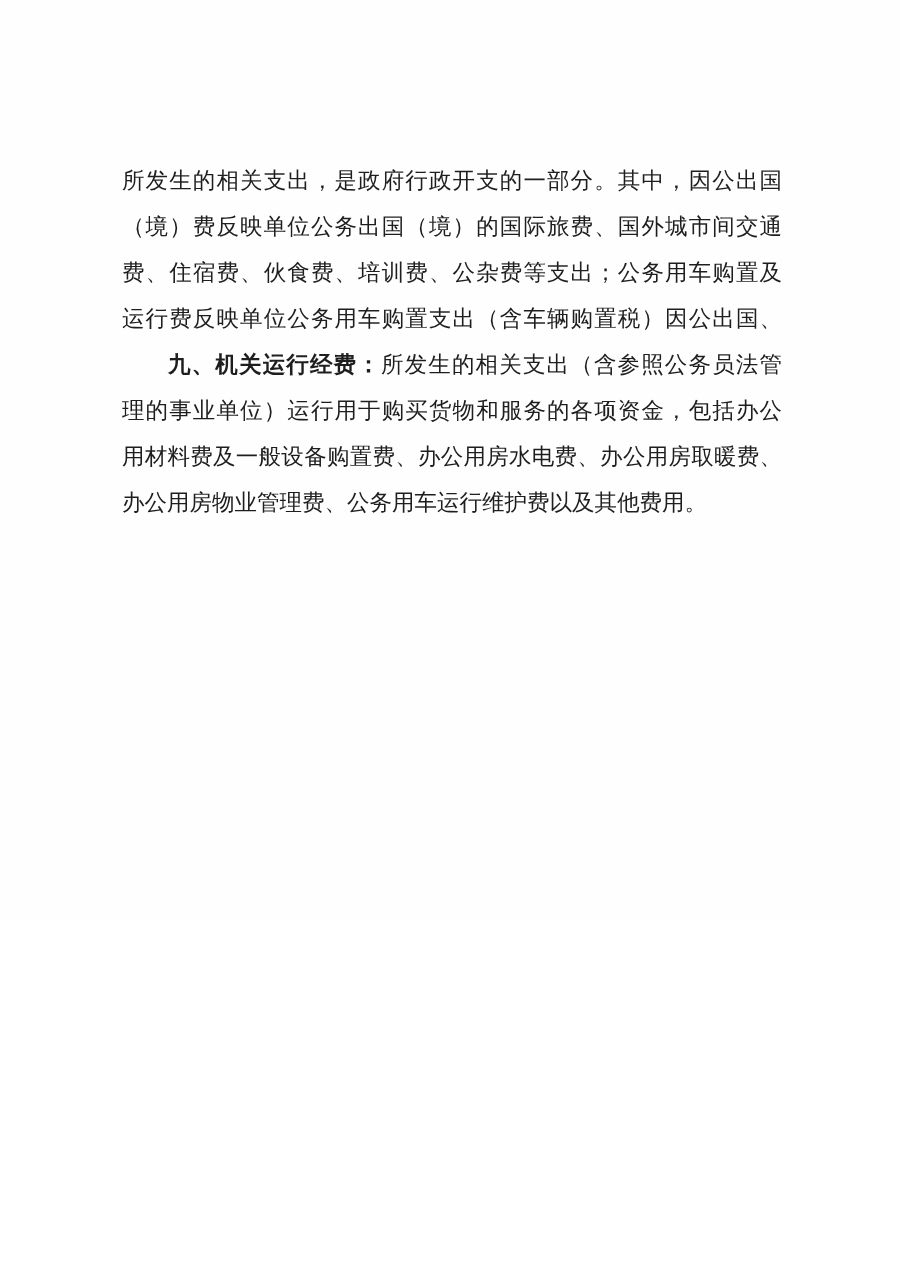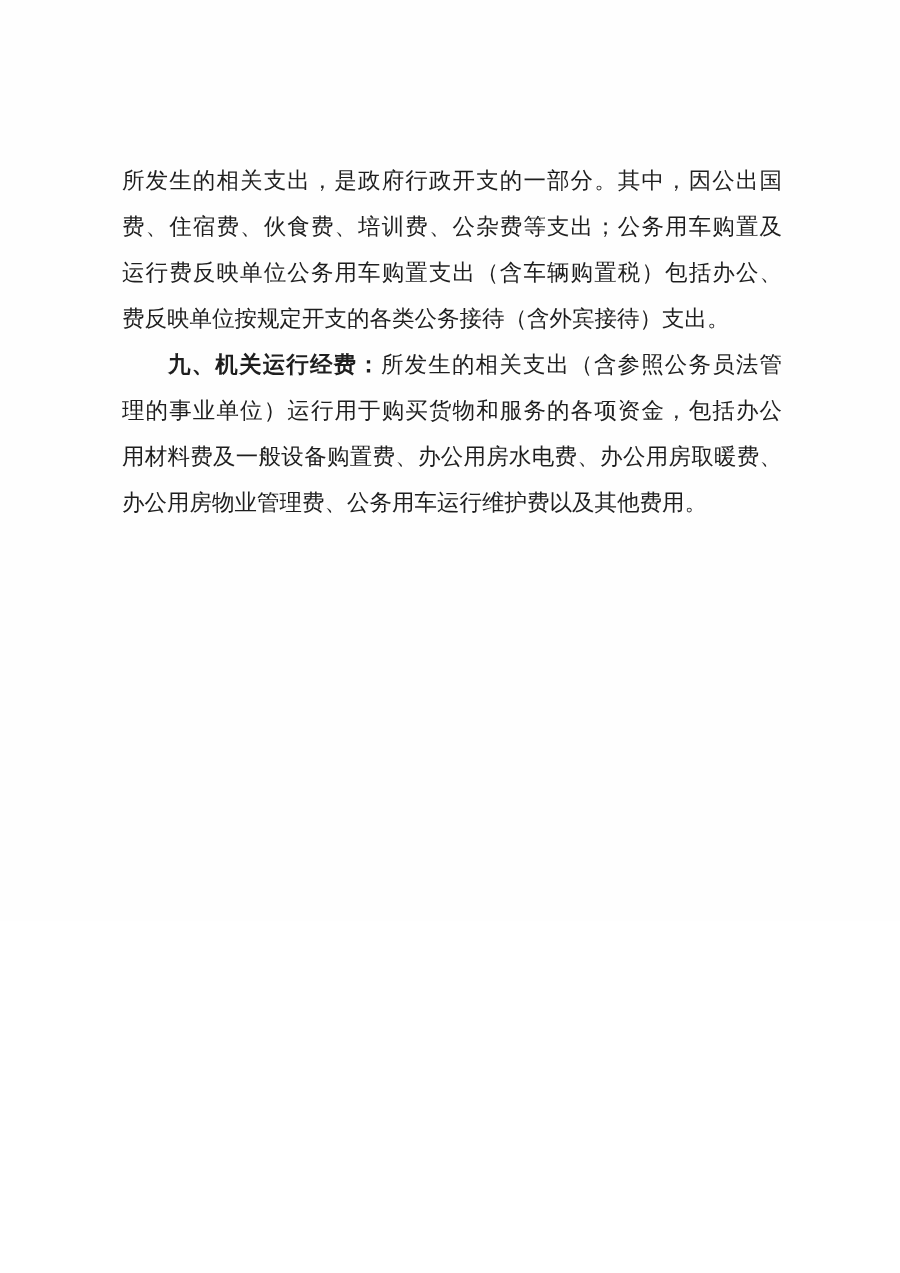--- a/index.html
+++ b/index.html
@@ -66,23 +66,23 @@
   }
 </style>
 </head>
 <body>
 
 <div class="page">
 
   <div class="text-block">
 
     <p class="line">所发生的相关支出，是政府行政开支的一部分。其中，因公出国</p>
+    <p class="line">（境）费反映单位公务出国（境）的国际旅费、国外城市间交通</p>
     <p class="line">费、住宿费、伙食费、培训费、公杂费等支出；公务用车购置及</p>
-    <p class="line">运行费反映单位公务用车购置支出（含车辆购置税）包括办公、</p>
-    <p class="line para-end">费反映单位按规定开支的各类公务接待（含外宾接待）支出。</p>
+    <p class="line">运行费反映单位公务用车购置支出（含车辆购置税）因公出国、</p>
 
     <p class="line indent"><span class="bold-heading">九、机关运行经费：</span><span>所发生的相关支出（含参照公务员法管</span></p>
     <p class="line">理的事业单位）运行用于购买货物和服务的各项资金，包括办公</p>
     <p class="line">用材料费及一般设备购置费、办公用房水电费、办公用房取暖费、</p>
     <p class="line para-end">办公用房物业管理费、公务用车运行维护费以及其他费用。</p>
 
   </div>
 
   <div class="page-number">-23-</div>
 

